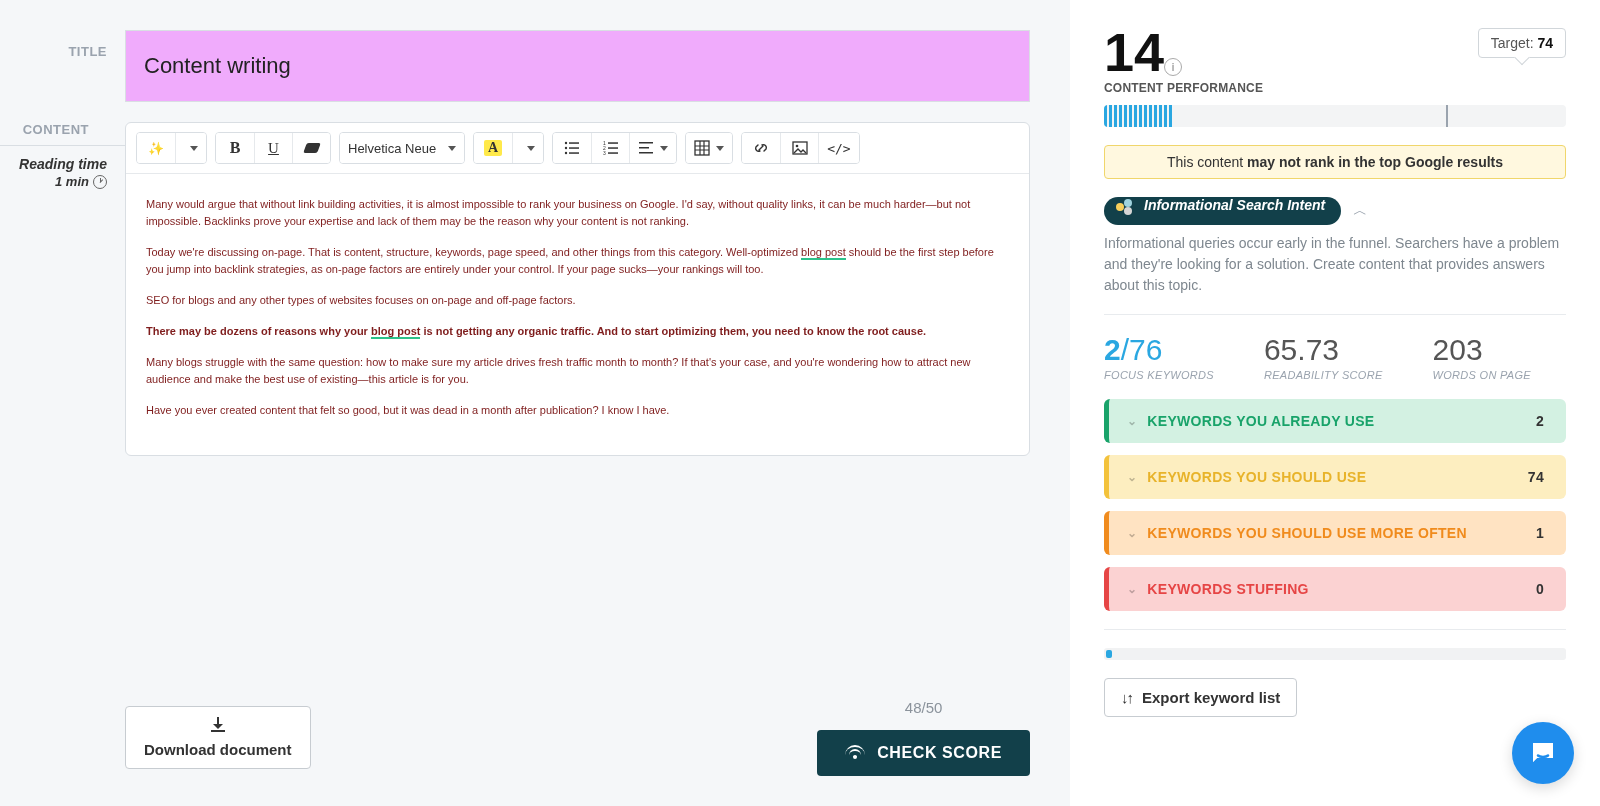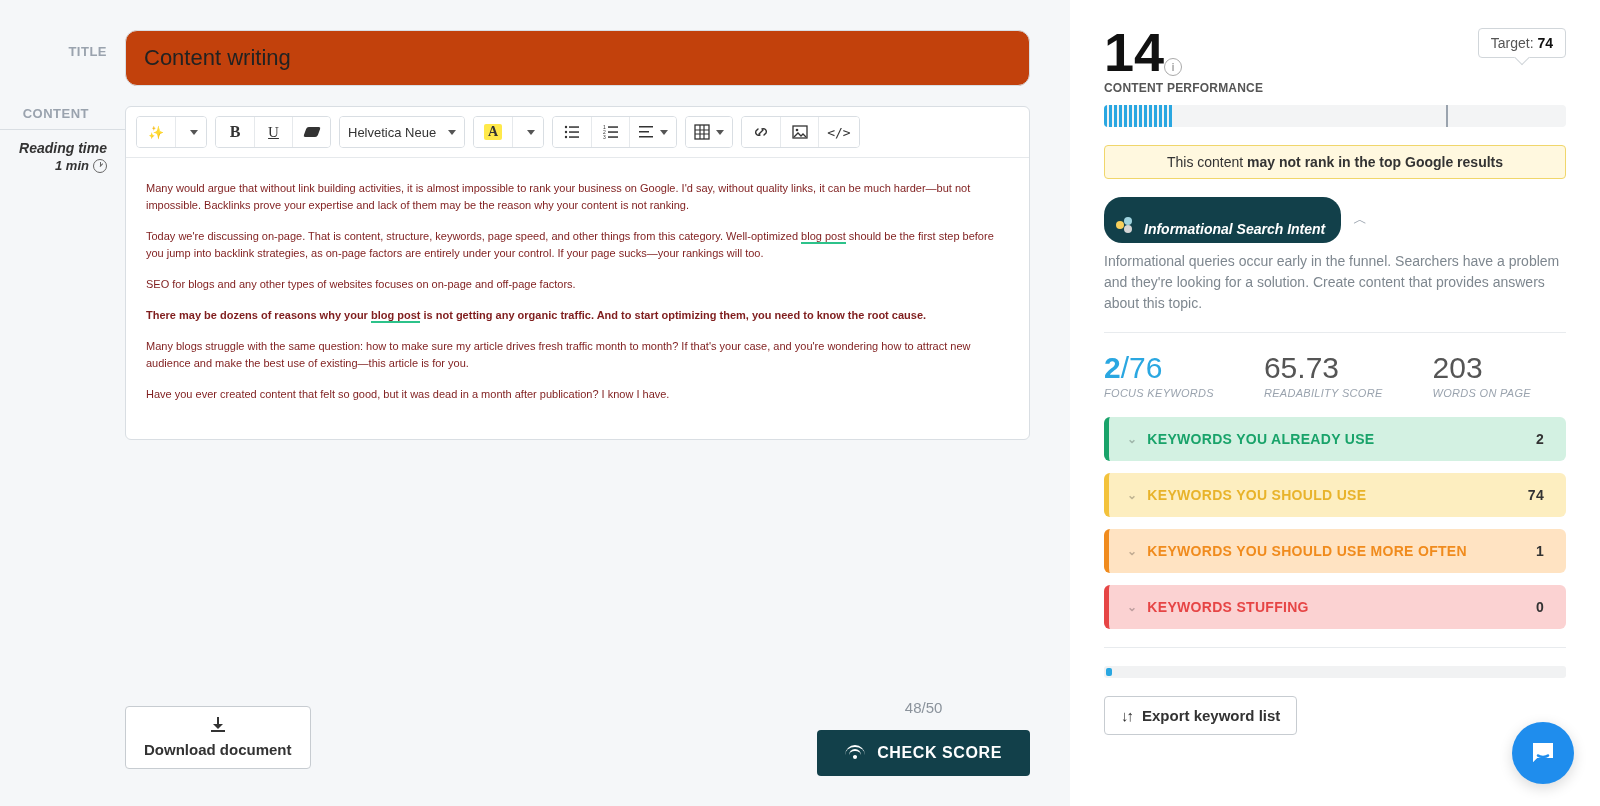--- a/index.html
+++ b/index.html
@@ -48,24 +48,24 @@
   .reading-time .clock::before{
     content:'';position:absolute;left:50%;top:50%;
     width:4px;height:1.2px;background:#666;transform-origin:left;transform:rotate(-45deg);
   }
   .reading-time .clock::after{
     content:'';position:absolute;left:50%;top:50%;
     width:1.2px;height:4px;background:#666;transform-origin:top;transform:translateY(-4px);
   }
   .title-input {
     flex:1;
-    background:#c2410c;
+    background:#f0abfc;
     border:1px solid #d9dee3;
-    border-radius:12px;
-    height:56px;
+    border-radius:0;
+    height:72px;
     padding:0 18px;
     font-size:22px;
     font-weight:500;
     color:#222;
   }
   
   .editor-wrap{
     flex:1;
     display:flex;flex-direction:column;
     background:#fff;
@@ -159,22 +159,22 @@
   .stripes{position:absolute;left:0;top:0;bottom:0;display:flex;gap:2px;}
   .stripes i{width:3px;background:#2aa7e1;}
   .tick{position:absolute;top:-2px;bottom:-2px;width:2px;background:#9aa3ae;left:74%;}
   .alert{
     border:1px solid #f0d66b;background:#fff8df;border-radius:4px;
     text-align:center;padding:8px 10px;font-size:14px;color:#333;
   }
   .alert b{font-weight:700;}
   .intent-row{display:flex;align-items:center;gap:12px;}
   .intent-pill{
-    background:#12404a;color:#fff;border-radius:18px;padding:18px 16px 6px 10px;
-    display:flex;align-items:flex-end;gap:8px;font-style:italic;font-weight:600;font-size:14px;
+    background:#12404a;color:#fff;border-radius:18px;padding:0 16px 6px 10px;
+    display:flex;align-items:flex-start;gap:8px;font-style:italic;font-weight:600;font-size:14px;
   }
   .intent-pill .dots{
     width:22px;height:22px;position:relative;display:inline-block;
   }
   .intent-pill .dots i{position:absolute;width:8px;height:8px;border-radius:50%;}
   .intent-pill .dots i:nth-child(1){background:#f7cf5c;left:2px;top:6px;}
   .intent-pill .dots i:nth-child(2){background:#9fd3df;left:10px;top:2px;}
   .intent-pill .dots i:nth-child(3){background:#d6d6d6;left:10px;top:10px;}
   .intent-caret{color:#9aa3ae;font-size:14px;cursor:pointer;}
   .intent-desc{font-size:14px;line-height:1.5;color:#7e878f;}

